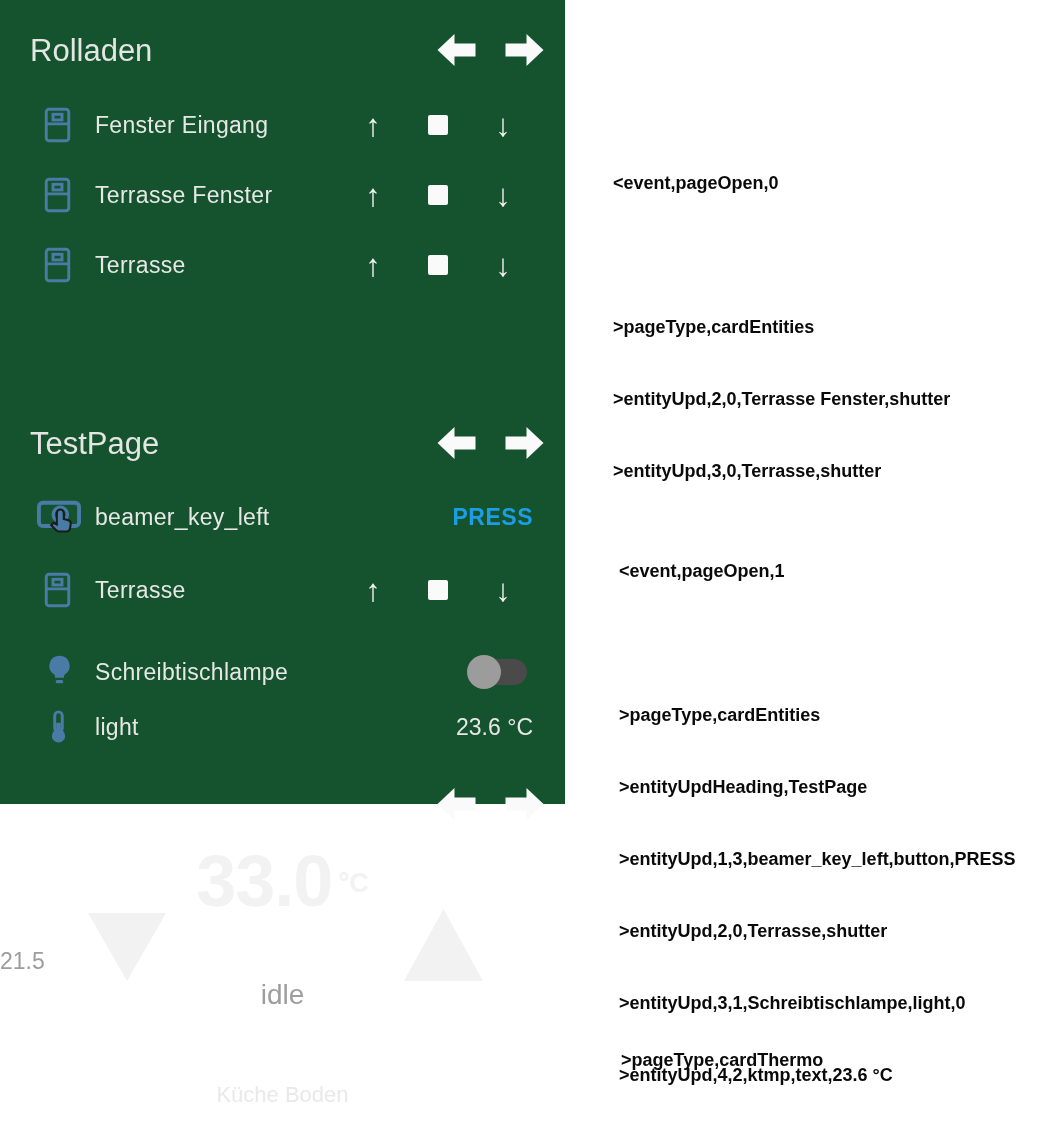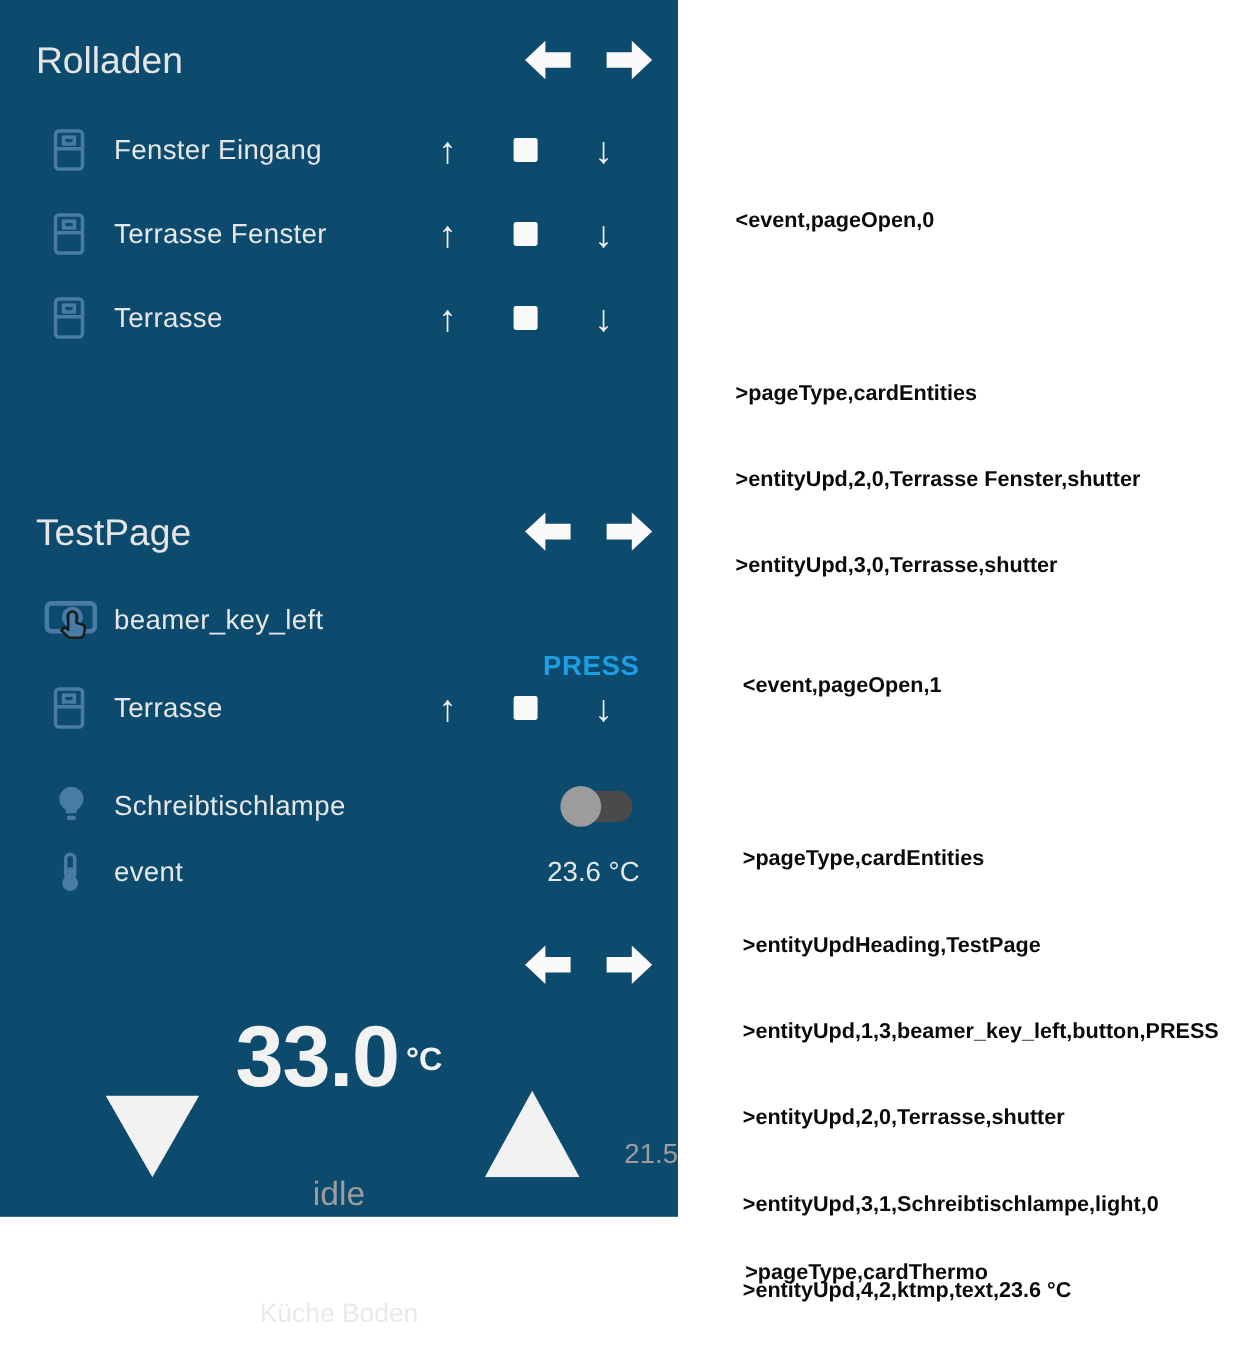--- a/index.html
+++ b/index.html
@@ -1,56 +1,56 @@
 <!DOCTYPE html>
 <html><head>
 <meta charset="utf-8">
 <style>
   html,body{margin:0;padding:0;}
   body{
     width:1045px;height:1141px;position:relative;background:#ffffff;
     font-family:"Liberation Sans", sans-serif;overflow:hidden;
   }
   
-  .left-panel{position:absolute;left:0;top:0;width:565px;height:1014px;background:#0c4a6e;}
+  .left-panel{position:absolute;left:0;top:0;width:565px;height:804px;background:#14532d;}
   .card-title{position:absolute;left:30px;font-size:31px;color:#e5e5e5;line-height:36px;}
   .nav-arrows{position:absolute;right:20px;display:flex;gap:27px;}
   .nav-arrows svg{display:block;}
 
   .entity-row{position:absolute;left:0;width:565px;height:50px;}
   .row-icon{position:absolute;left:44px;top:50%;transform:translateY(-50%);display:flex;}
   .row-icon.btn{left:37px;}
   .row-icon.bulb{left:46px;}
   .row-icon.thermo{left:48px;}
   .row-label{position:absolute;left:95px;top:50%;transform:translateY(-50%);
     font-size:23px;color:#e7e7e7;letter-spacing:.3px;white-space:nowrap;}
   .ctl{position:absolute;top:50%;transform:translateY(-50%);font-size:31px;color:#f2f2f2;
     width:40px;text-align:center;line-height:1;cursor:pointer;}
   .ctl-up{left:353px;}
   .ctl-down{left:483px;}
   .ctl-stop{position:absolute;left:428px;top:50%;transform:translateY(-50%);
     width:20px;height:20px;background:#fafafa;border-radius:2px;cursor:pointer;}
   .row-value{position:absolute;right:32px;top:50%;transform:translateY(-50%);
     font-size:23px;color:#e7e7e7;white-space:nowrap;}
-  .row-value.press{color:#1d9de4;font-weight:700;letter-spacing:.5px;margin-top:38px;}
+  .row-value.press{color:#1d9de4;font-weight:700;letter-spacing:.5px;}
 
   .toggle{position:absolute;right:38px;top:50%;transform:translateY(-50%);width:58px;height:28px;cursor:pointer;}
   .toggle-track{position:absolute;left:0;top:1px;width:58px;height:26px;border-radius:13px;background:#4a4a4a;}
   .toggle-knob{position:absolute;left:-2px;top:-3px;width:34px;height:34px;border-radius:50%;background:#9c9c9c;}
 
   
   .thermo-temp{position:absolute;left:0;top:843px;width:565px;text-align:center;
     color:#f2f2f2;font-size:72px;font-weight:700;line-height:76px;letter-spacing:-1px;}
   .temp-unit{display:inline-block;font-size:27px;font-weight:700;vertical-align:top;
     transform:translateY(2px);margin-left:6px;letter-spacing:0;}
   .tri{position:absolute;cursor:pointer;}
   .tri svg{display:block;}
   .tri-down{left:88px;top:913px;}
   .tri-up{left:404px;top:909px;}
-  .thermo-target{position:absolute;left:0;top:948px;width:565px;text-align:right;font-size:23px;color:#9d9d9d;}
+  .thermo-target{position:absolute;left:0;top:948px;width:565px;text-align:left;font-size:23px;color:#9d9d9d;}
   .thermo-state{position:absolute;left:0;top:979px;width:565px;text-align:center;font-size:28px;color:#9d9d9d;}
   .thermo-title{position:absolute;left:0;top:1082px;width:565px;text-align:center;font-size:22px;color:#e9e9e9;}
 
   
   .right-panel{position:absolute;left:565px;top:0;width:480px;height:1141px;background:#ffffff;margin-top:44px;}
   .proto-block{position:absolute;font-weight:700;font-size:18px;line-height:24px;
     color:#0a0a0a;white-space:pre;}
   .proto-gap{height:24px;}
 </style>
 </head>
@@ -177,21 +177,21 @@
   </div>
 
   <div class="entity-row" style="top:702px">
     <span class="row-icon thermo">
       <svg width="21" height="34" viewBox="0 0 20 32">
         <rect x="6.4" y="1.6" width="7.2" height="19" rx="3.6" fill="none" stroke="#4a7ba6" stroke-width="2.8"></rect>
         <rect x="7.8" y="12" width="4.4" height="10" fill="#4a7ba6"></rect>
         <circle cx="10" cy="24.5" r="6.3" fill="#4a7ba6"></circle>
       </svg>
     </span>
-    <span class="row-label">event</span>
+    <span class="row-label">light</span>
     <span class="row-value">23.6 °C</span>
   </div>
 
   <div class="nav-arrows" style="top:787px">
     <span>
         <svg width="41" height="34" viewBox="0 0 40 34">
           <polygon points="18,1 18,10.5 39,10.5 39,23.5 18,23.5 18,33 1,17" fill="#fafafa"></polygon>
         </svg>
       </span>
     <span>

